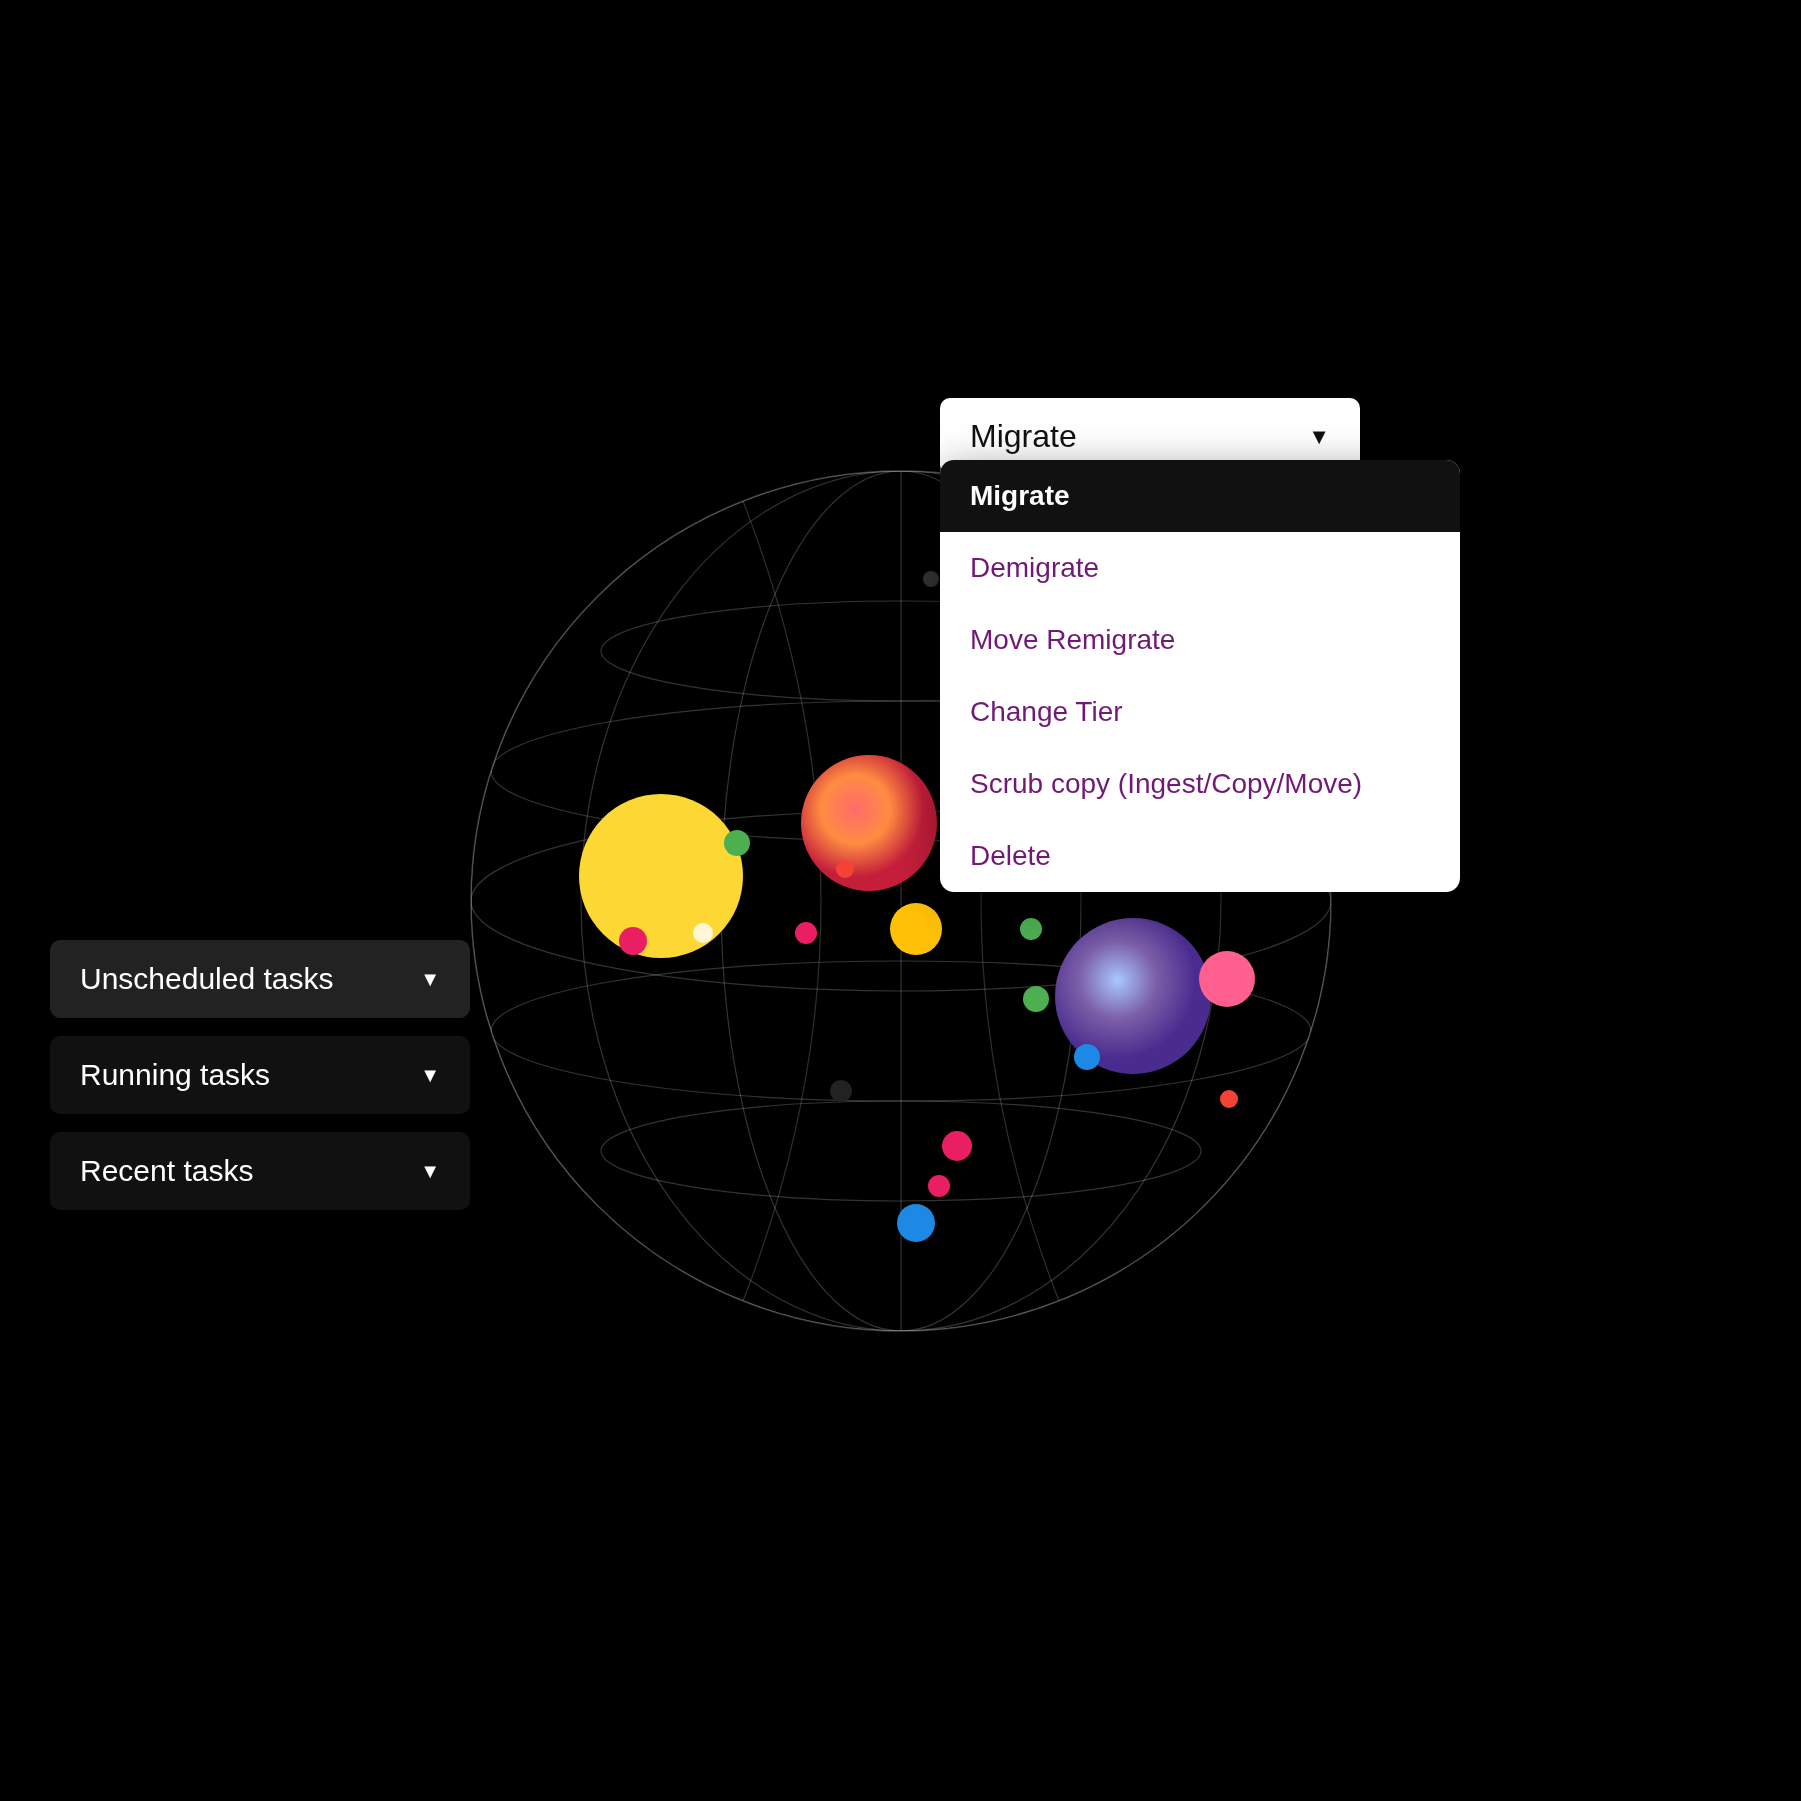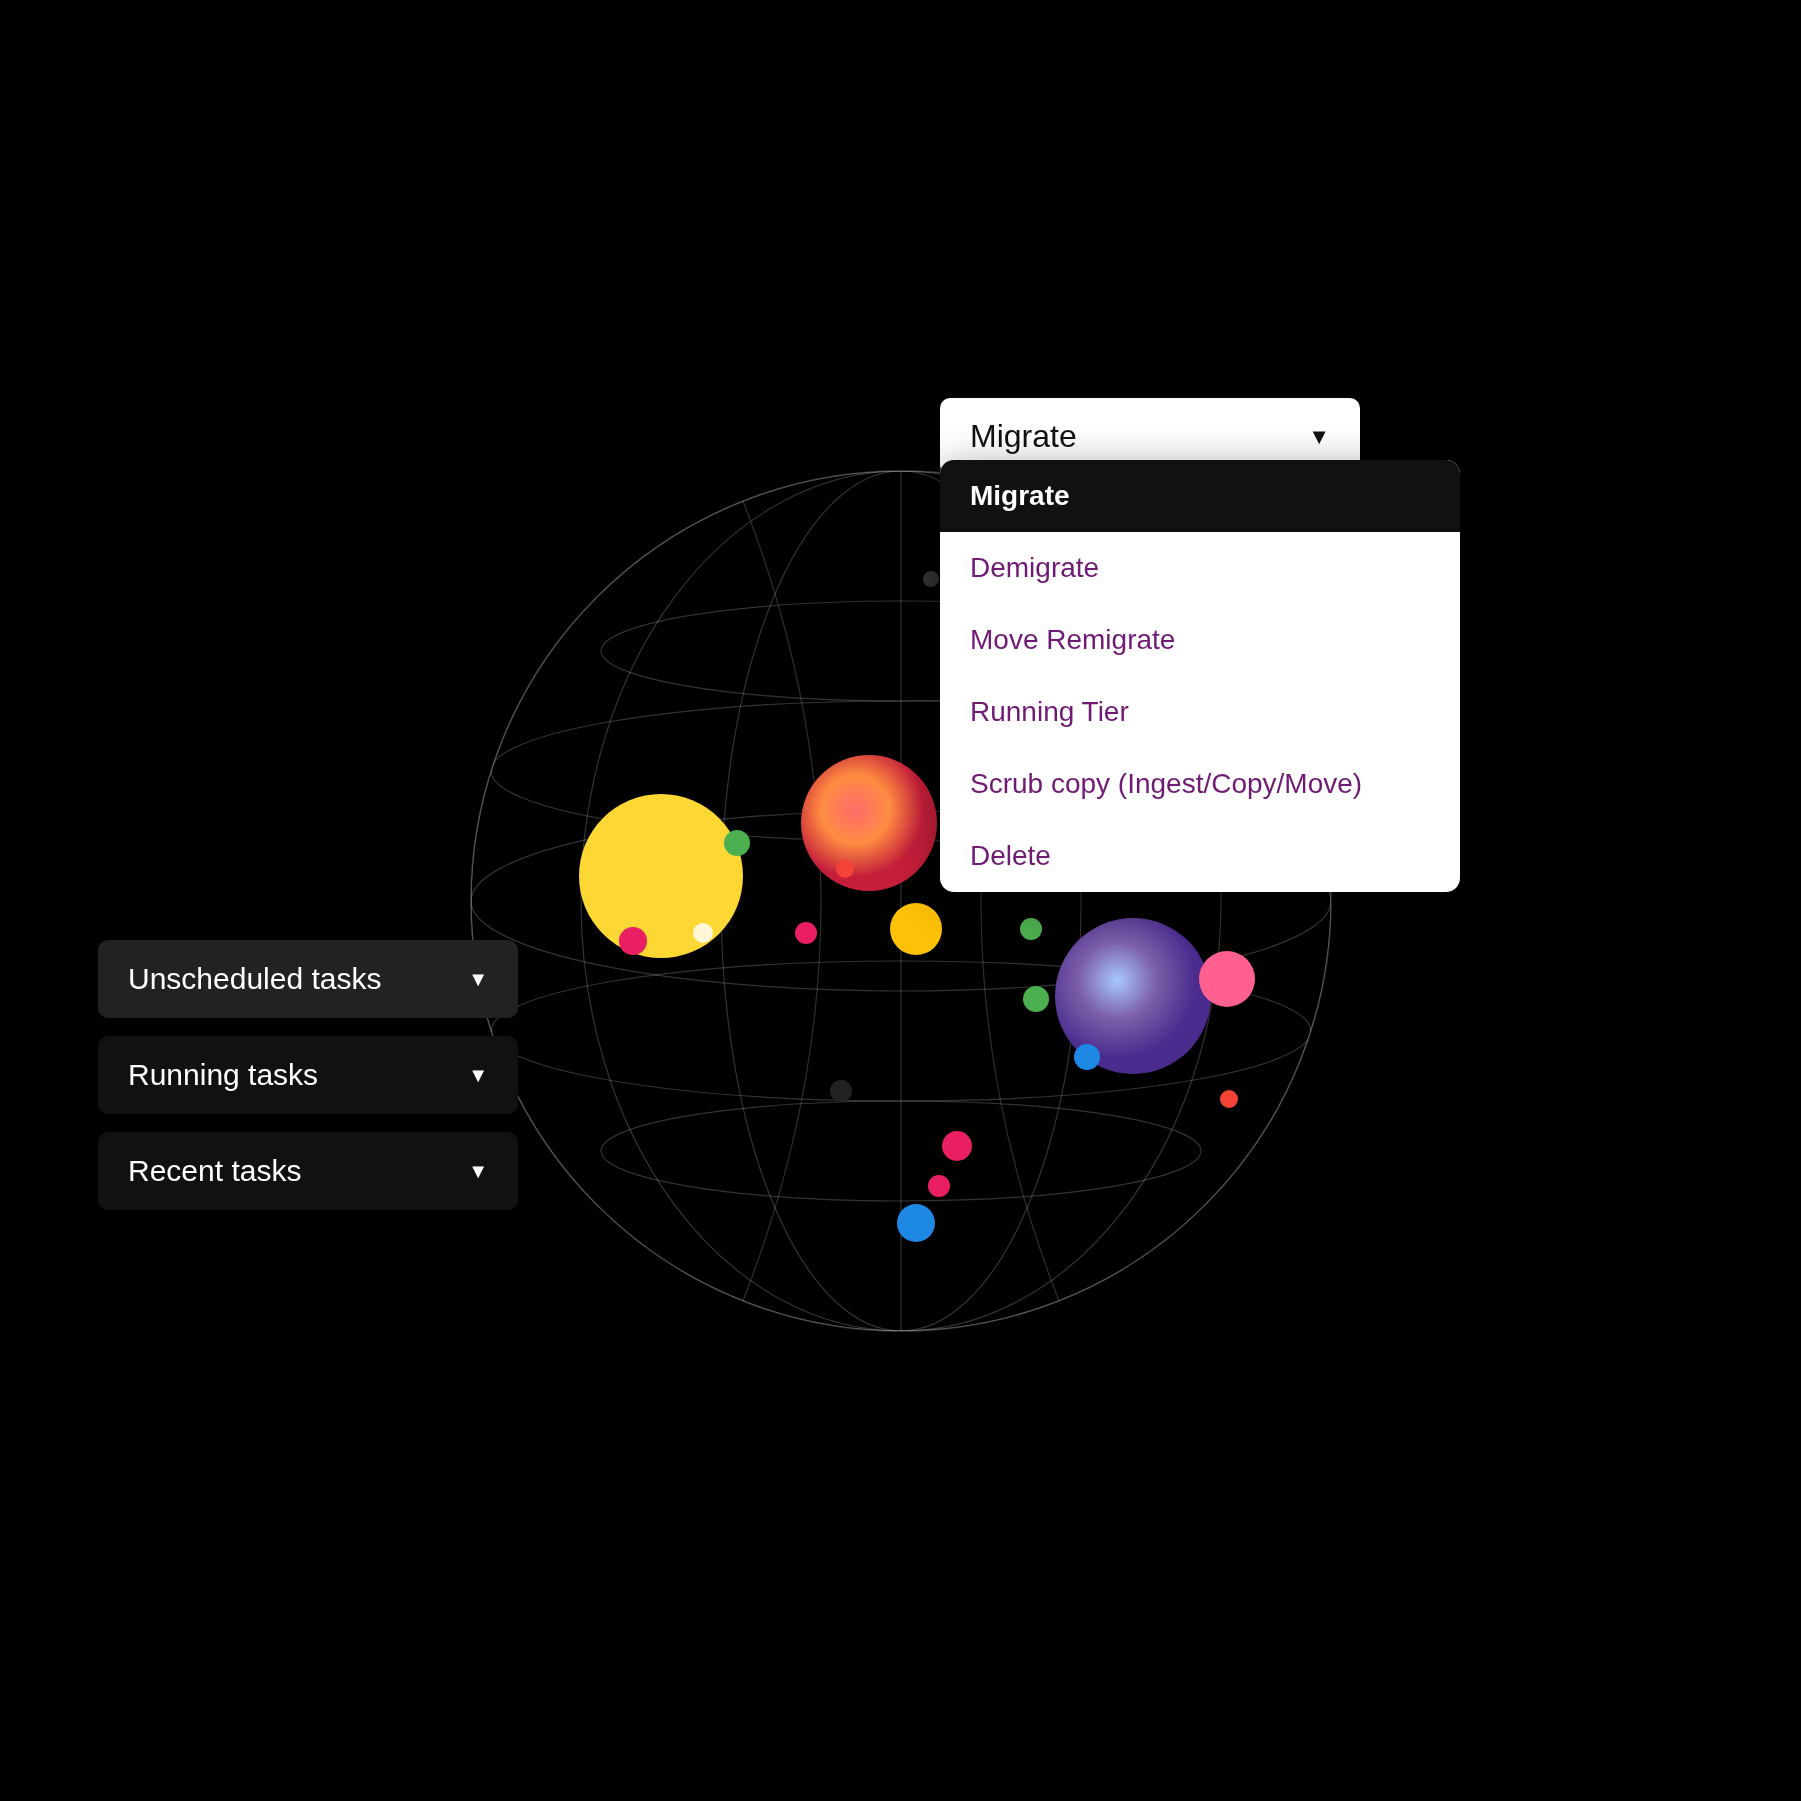--- a/index.html
+++ b/index.html
@@ -127,21 +127,20 @@
 
     .task-panel {
       background: #111;
       border-radius: 10px;
       padding: 22px 30px;
       display: flex;
       align-items: center;
       justify-content: space-between;
       width: 420px;
       cursor: pointer;
-      margin-left: 48px;
     }
 
     .task-panel.unscheduled {
       background: #222;
     }
 
     .task-panel span.label {
       font-size: 30px;
       color: #fff;
       font-weight: 500;
@@ -242,21 +241,21 @@
 
   <div class="migrate-dropdown-trigger">
     <span>Migrate</span>
     <span class="chevron">▼</span>
   </div>
 
   <div class="migrate-dropdown-menu">
     <div class="menu-item">Migrate</div>
     <div class="menu-item">Demigrate</div>
     <div class="menu-item">Move Remigrate</div>
-    <div class="menu-item">Running Tier</div>
+    <div class="menu-item">Change Tier</div>
     <div class="menu-item">Scrub copy (Ingest/Copy/Move)</div>
     <div class="menu-item">Delete</div>
   </div>
 
   <div class="task-panels">
     <div class="task-panel unscheduled">
       <span class="label">Unscheduled tasks</span>
       <span class="chevron">▼</span>
     </div>
     <div class="task-panel">

